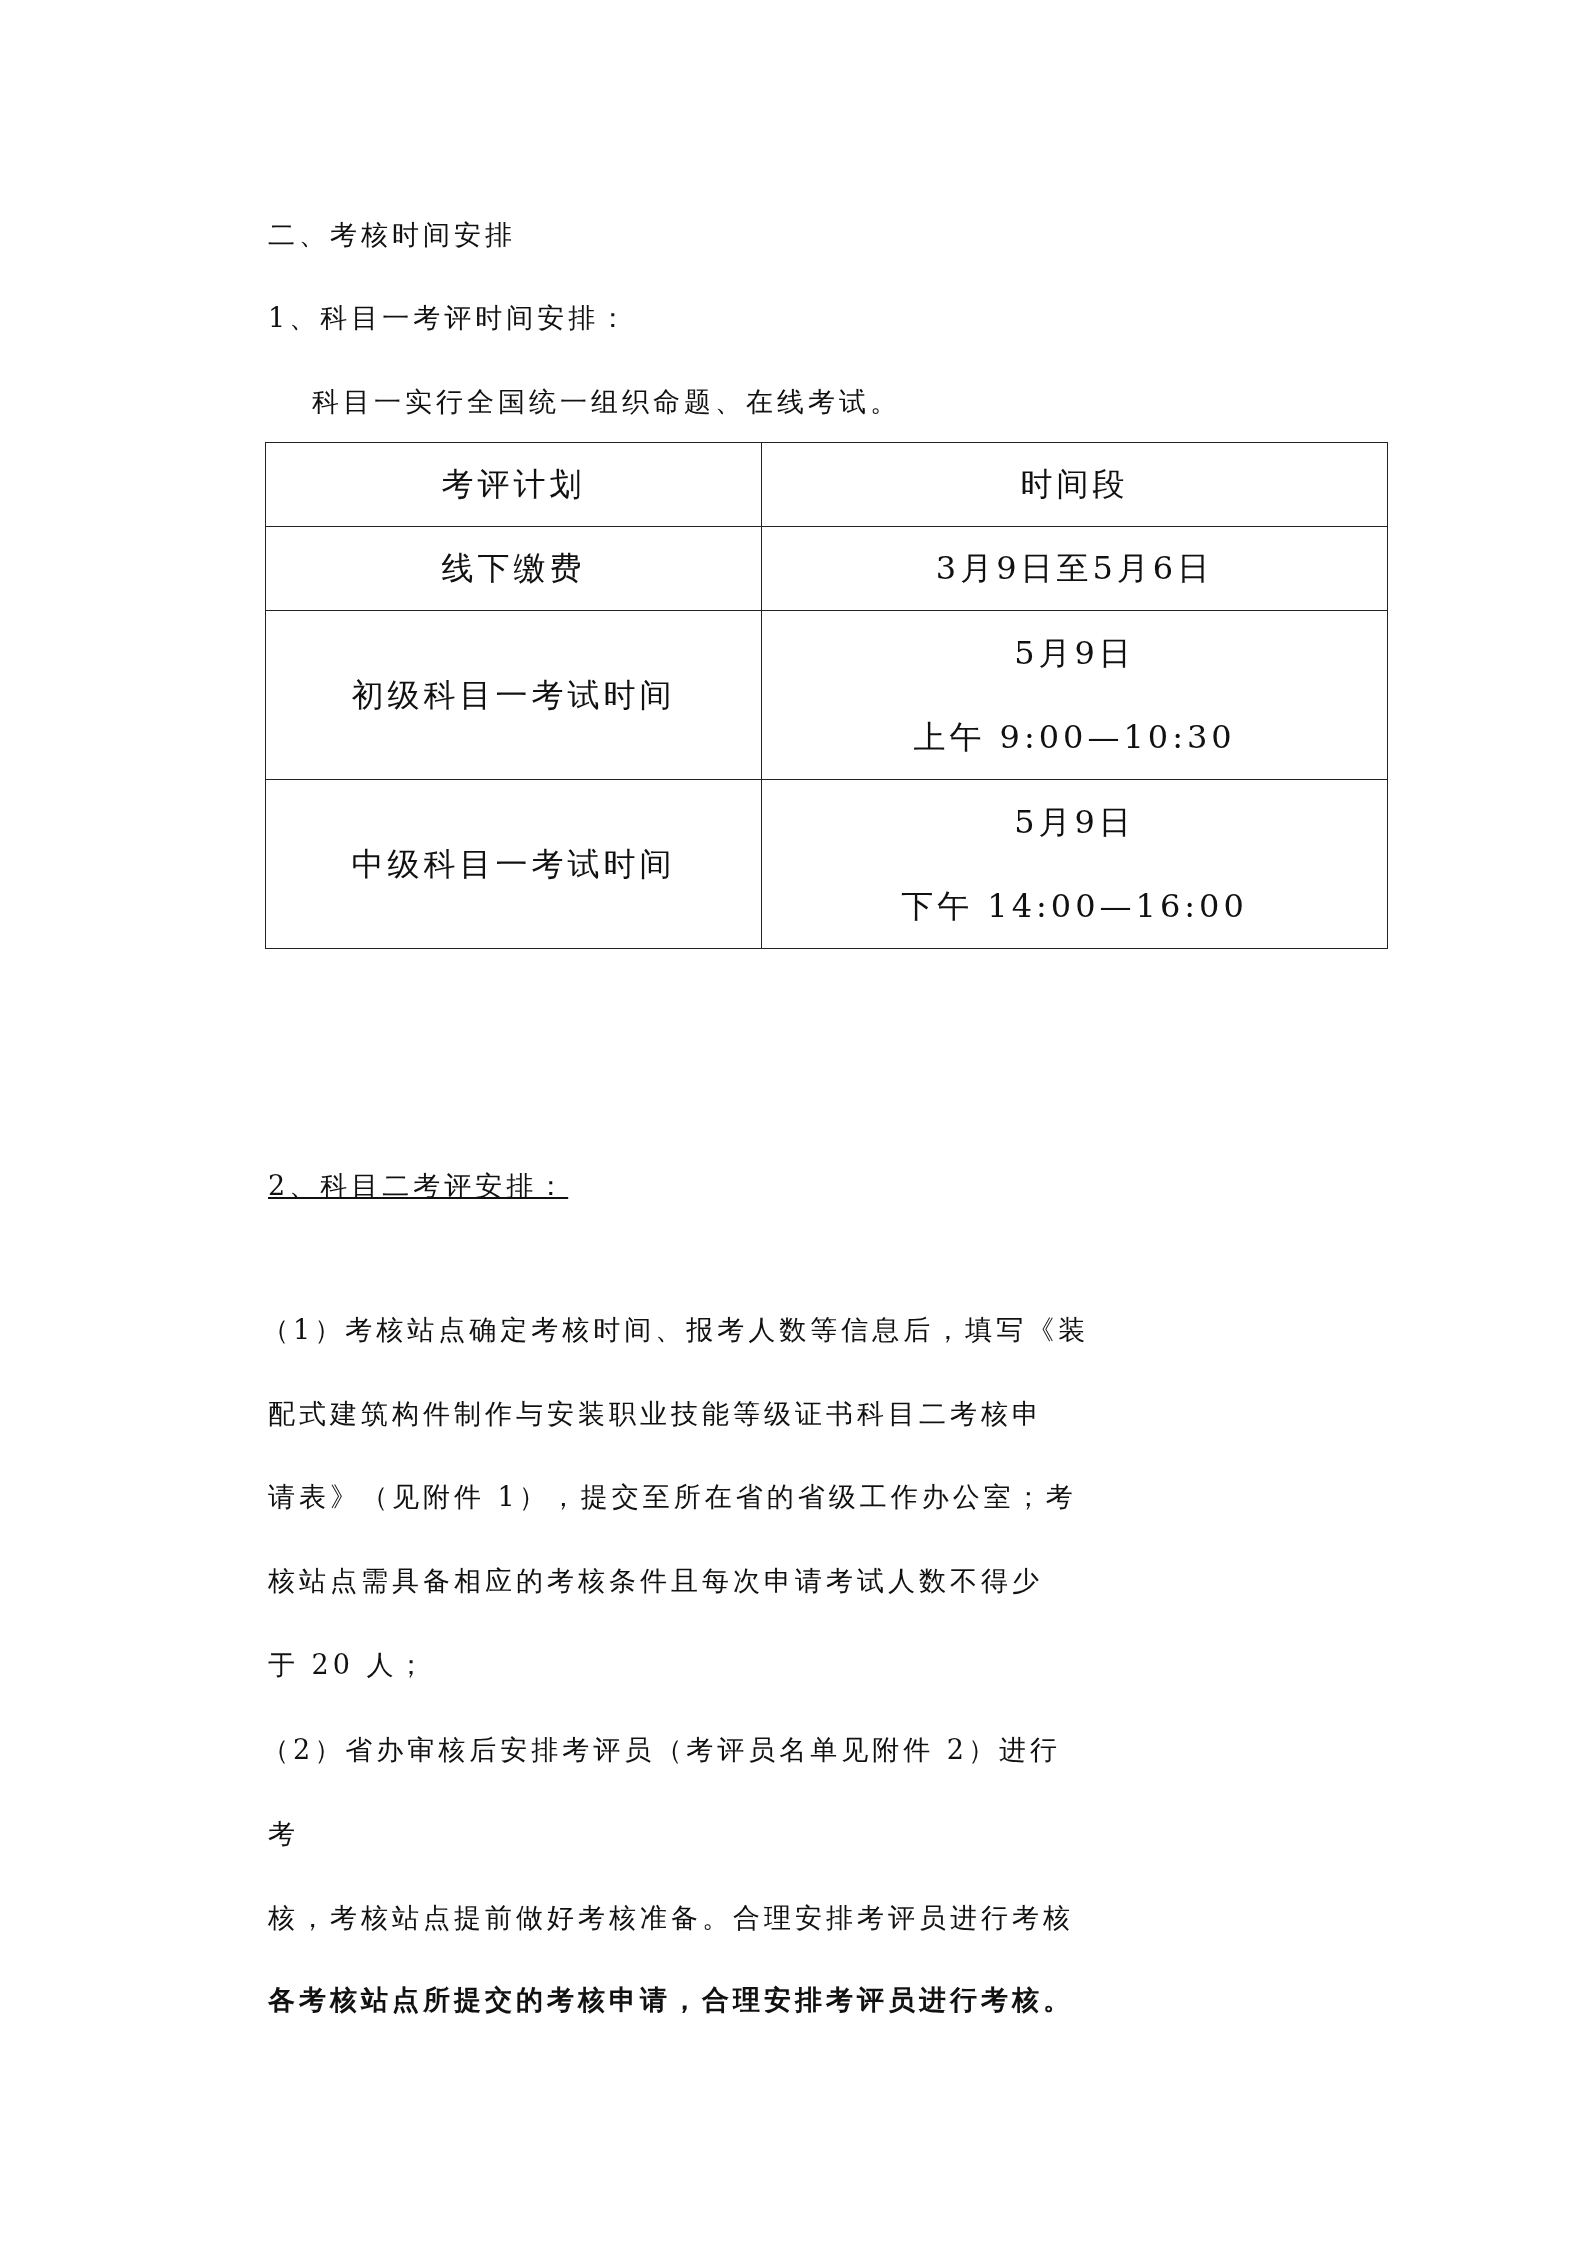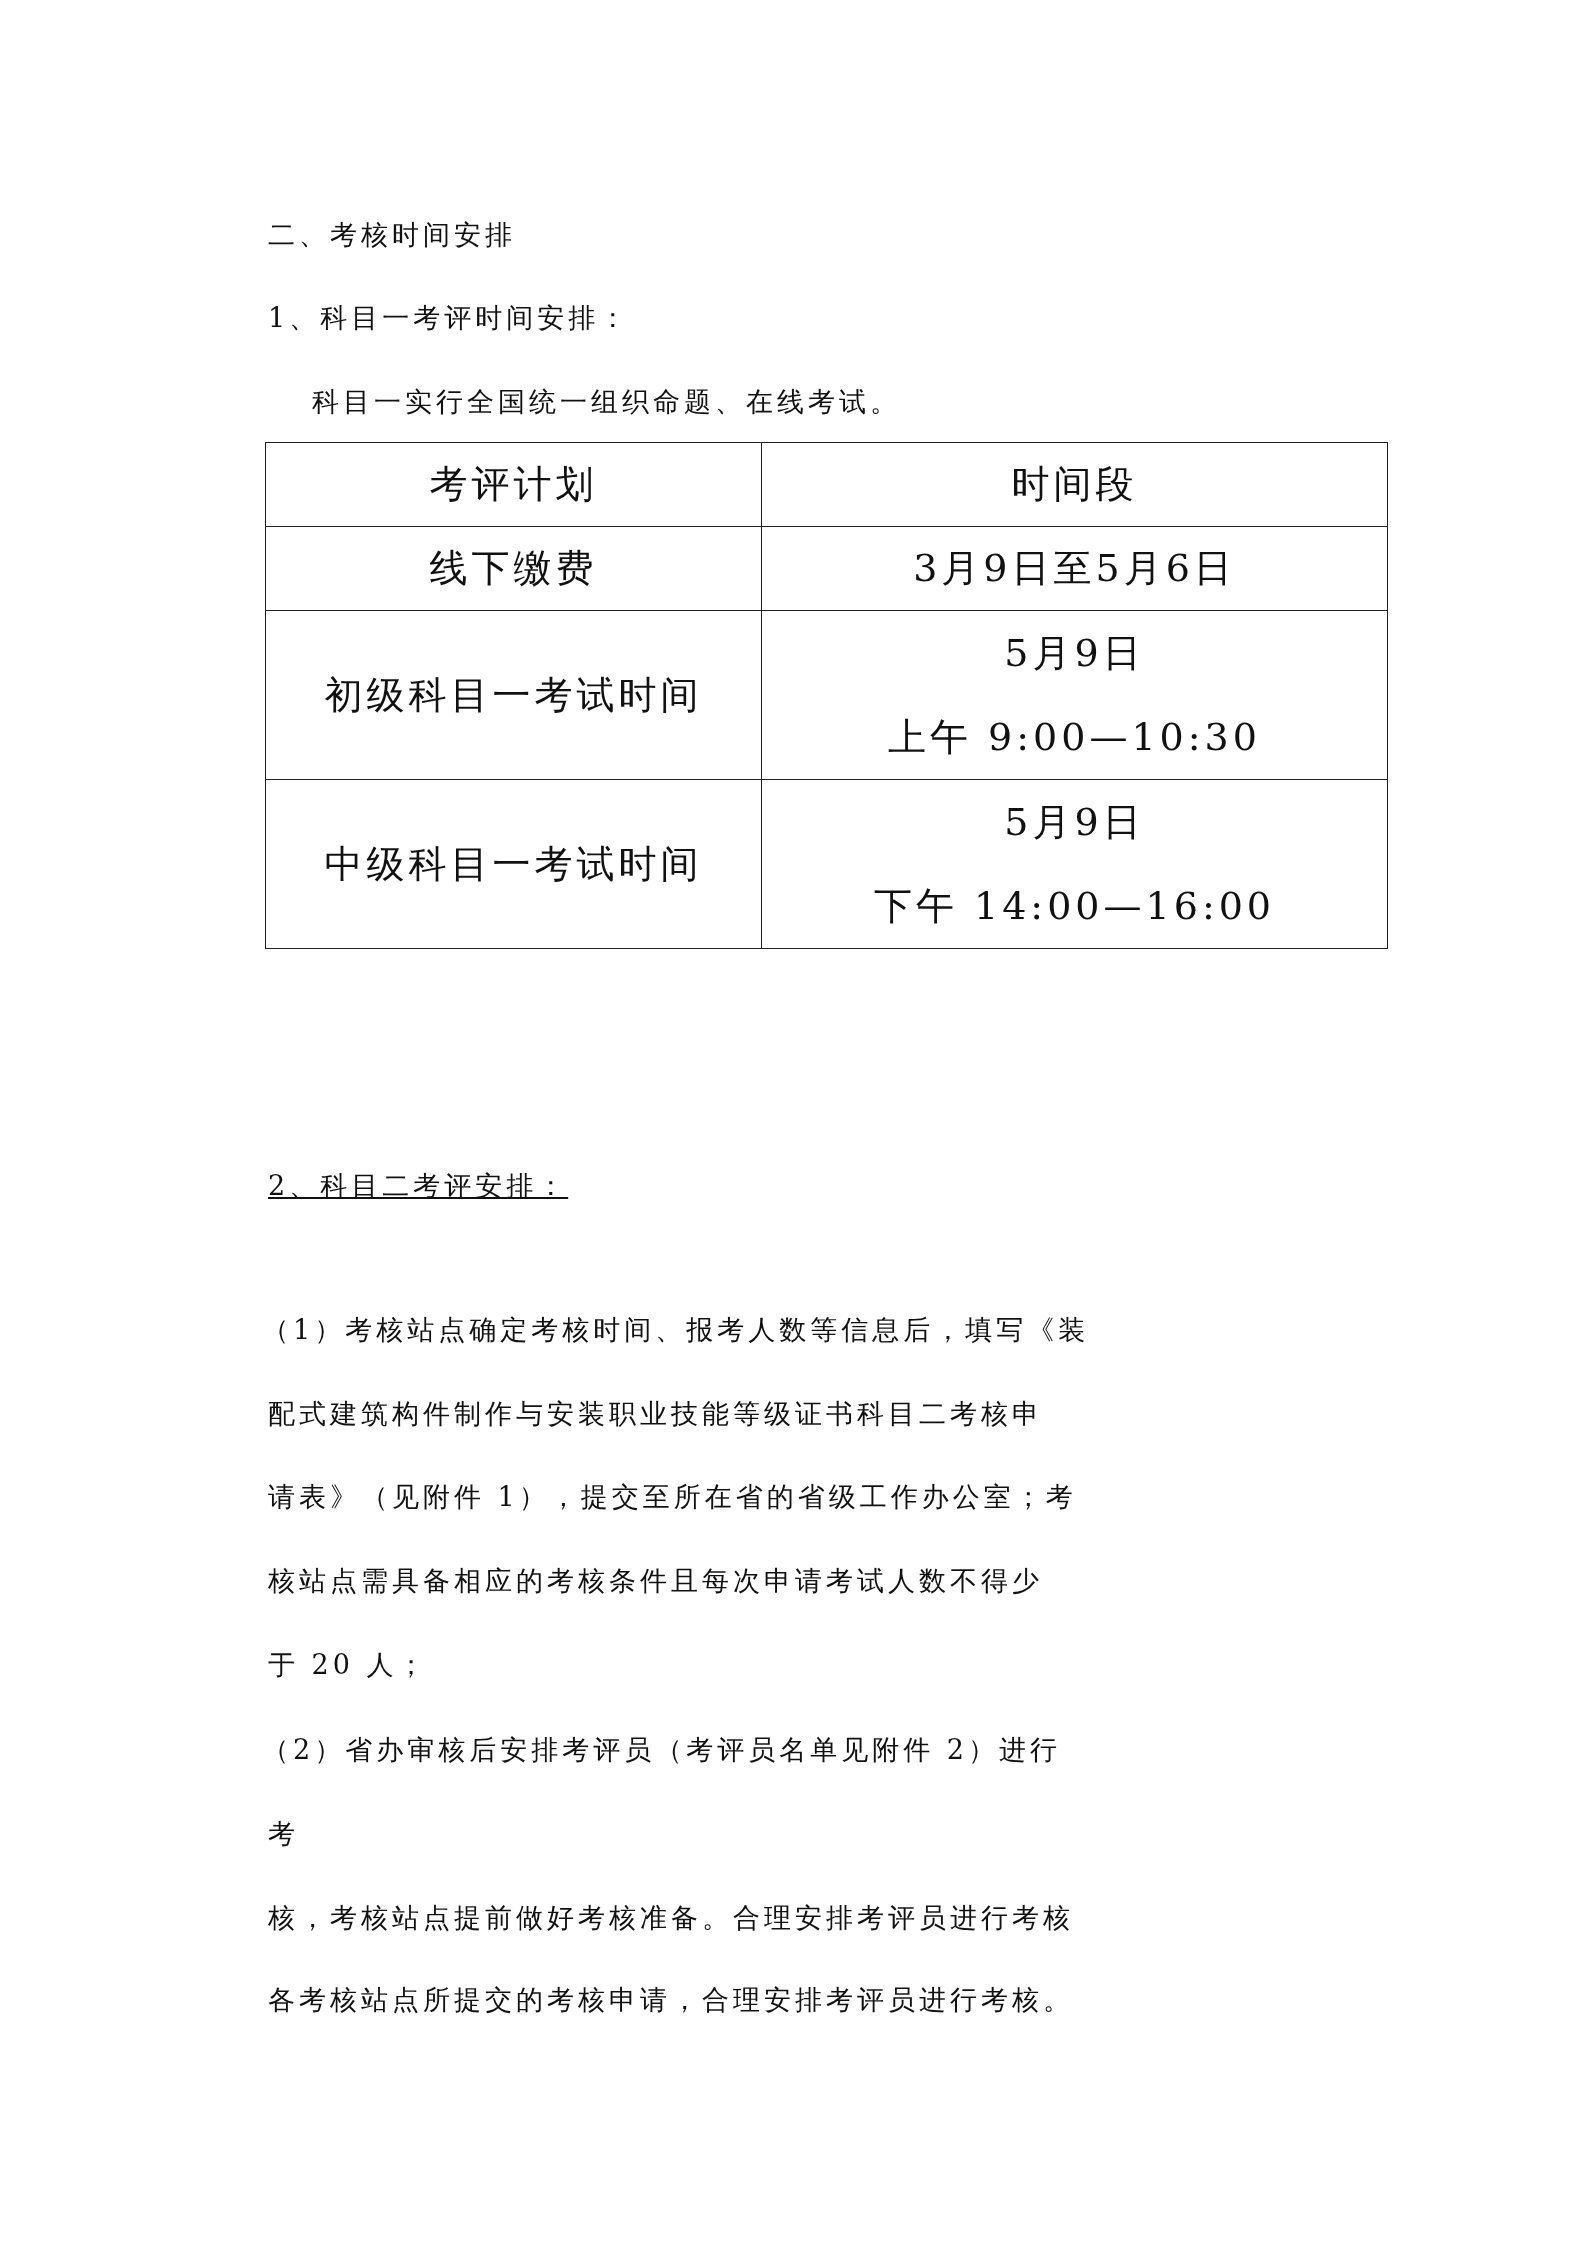--- a/index.html
+++ b/index.html
@@ -1,19 +1,19 @@
 <!DOCTYPE html>
 <html><head>
 <meta charset="utf-8">
 <style>
   html,body{margin:0;padding:0;background:#fff;}
   body{width:1587px;height:2245px;position:relative;overflow:hidden;
        font-family:"DejaVu Serif","Liberation Serif",serif;color:#111;}
   .line{position:absolute;left:268px;font-size:27px;line-height:84px;height:84px;white-space:nowrap;letter-spacing:4px;}
-  table{position:absolute;left:265px;top:442px;width:1123px;border-collapse:collapse;font-size:38px;letter-spacing:4px;}
+  table{position:absolute;left:265px;top:442px;width:1123px;border-collapse:collapse;font-size:32px;letter-spacing:4px;}
   td{border:1.5px solid #222;text-align:center;padding:0;}
   td.c1{width:495px;}
   tr.r1 td{height:83px;}
   tr.r2 td{height:166px;line-height:84px;}
 </style>
 </head>
 <body>
 
 <div class="line" style="top:193px;">二、考核时间安排</div>
 <div class="line" style="top:276px;">1、科目一考评时间安排：</div>
@@ -48,13 +48,13 @@
 
 <div class="line" style="top:1144px;text-decoration:underline;">2、科目二考评安排：</div>
 <div class="line" style="top:1288px;left:262px;">（1）考核站点确定考核时间、报考人数等信息后，填写《装</div>
 <div class="line" style="top:1372px;">配式建筑构件制作与安装职业技能等级证书科目二考核申</div>
 <div class="line" style="top:1455px;">请表》（见附件 1），提交至所在省的省级工作办公室；考</div>
 <div class="line" style="top:1539px;">核站点需具备相应的考核条件且每次申请考试人数不得少</div>
 <div class="line" style="top:1623px;">于 20 人；</div>
 <div class="line" style="top:1708px;left:262px;">（2）省办审核后安排考评员（考评员名单见附件 2）进行</div>
 <div class="line" style="top:1792px;">考</div>
 <div class="line" style="top:1876px;">核，考核站点提前做好考核准备。合理安排考评员进行考核</div>
-<div class="line" style="top:1958px;">各考核站点所提交的考核申请，合理安排考评员进行考核。</div>
+<div class="line" style="top:1958px;font-weight:bold;">各考核站点所提交的考核申请，合理安排考评员进行考核。</div>
 
 </body></html>

